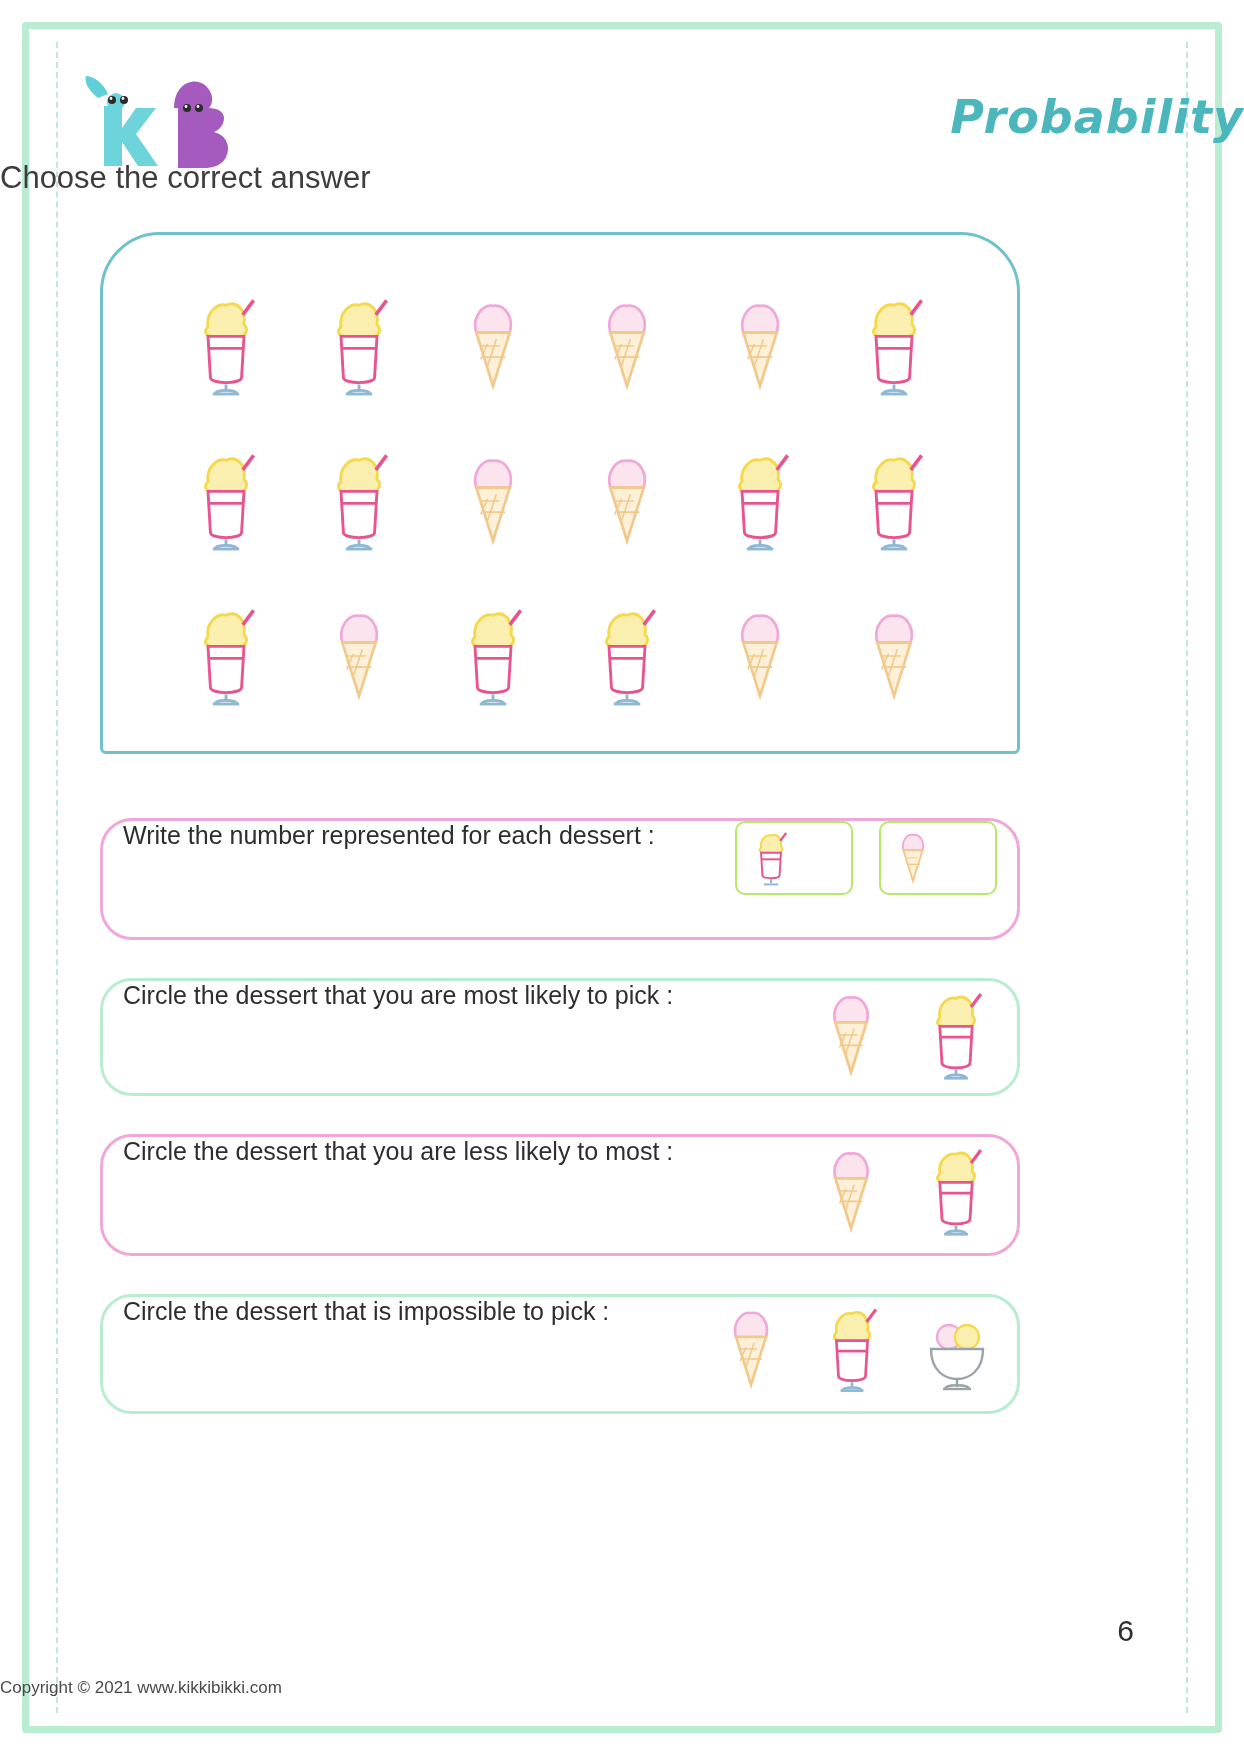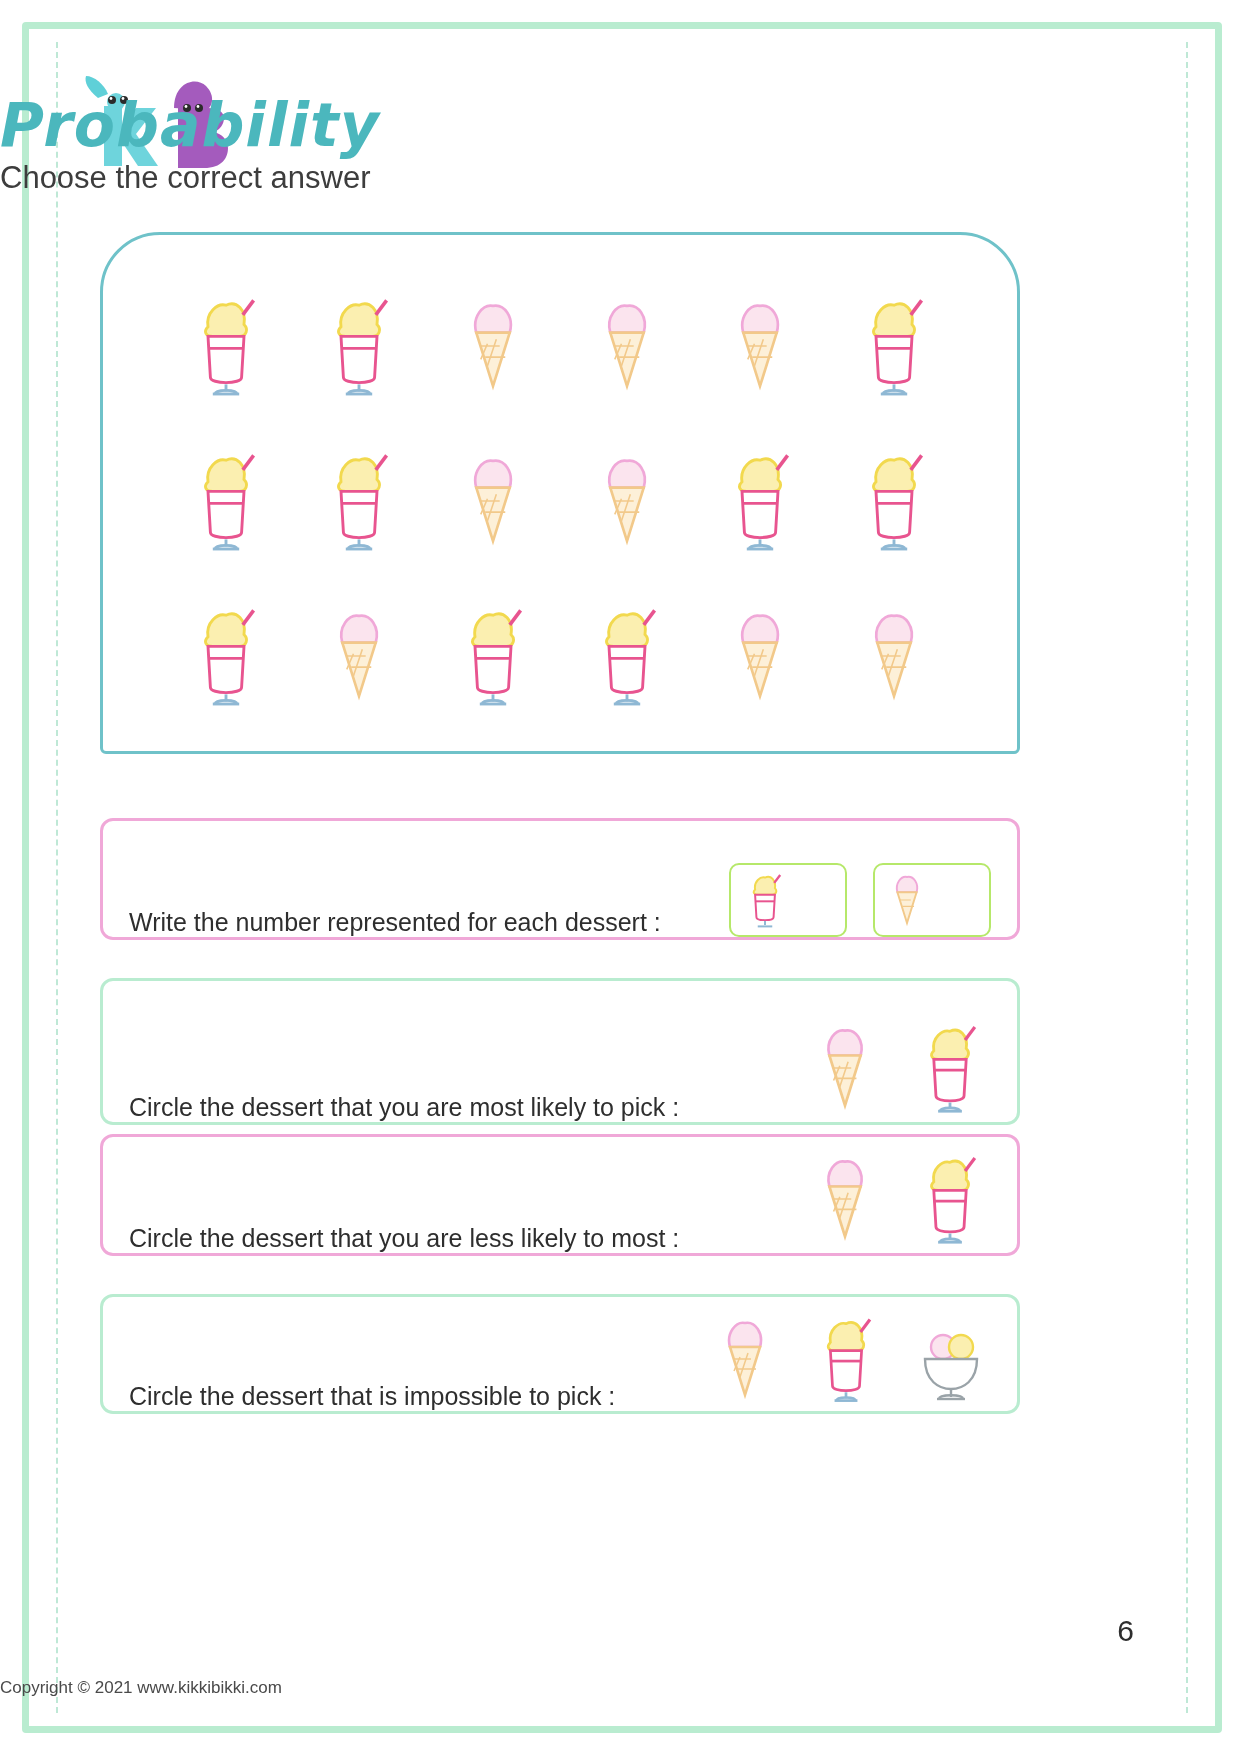--- a/index.html
+++ b/index.html
@@ -47,23 +47,23 @@
     left: 78px;
     top: 62px;
     width: 160px;
     height: 120px;
   }
   .title {
     position: absolute;
     top: 90px;
     left: 0;
     width: 100%;
-    text-align: left;
+    text-align: right;
     font-family: "DejaVu Sans", sans-serif;
-    font-size: 60px;
+    font-size: 46px;
     color: #4bb7bd;
     letter-spacing: 1px;
     font-style: italic;
     font-weight: 600;
   }
   .subtitle {
     position: absolute;
     top: 160px;
     left: 0;
     width: 100%;
@@ -101,29 +101,29 @@
     align-items: center;
     justify-content: center;
   }
 
   
   .qrow {
     position: absolute;
     left: 100px;
     width: 920px;
     box-sizing: border-box;
-    border-radius: 13px;
+    border-radius: 32px;
     display: flex;
-    align-items: flex-end;
-    padding: 0 26px;
+    align-items: flex-start;
+    padding: 0 20px;
   }
   .qrow.pink { border: 3px solid #f0a8d8; }
   .qrow.green { border: 3px solid #b9ecd0; }
   .q1 { top: 818px; height: 122px; }
-  .q2 { top: 978px; height: 147px; }
+  .q2 { top: 978px; height: 118px; }
   .q3 { top: 1134px; height: 122px; }
   .q4 { top: 1294px; height: 120px; }
   .qtext {
     font-size: 25px;
     color: #2e2e2e;
     white-space: nowrap;
   }
   .qicons {
     display: flex;
     align-items: center;

